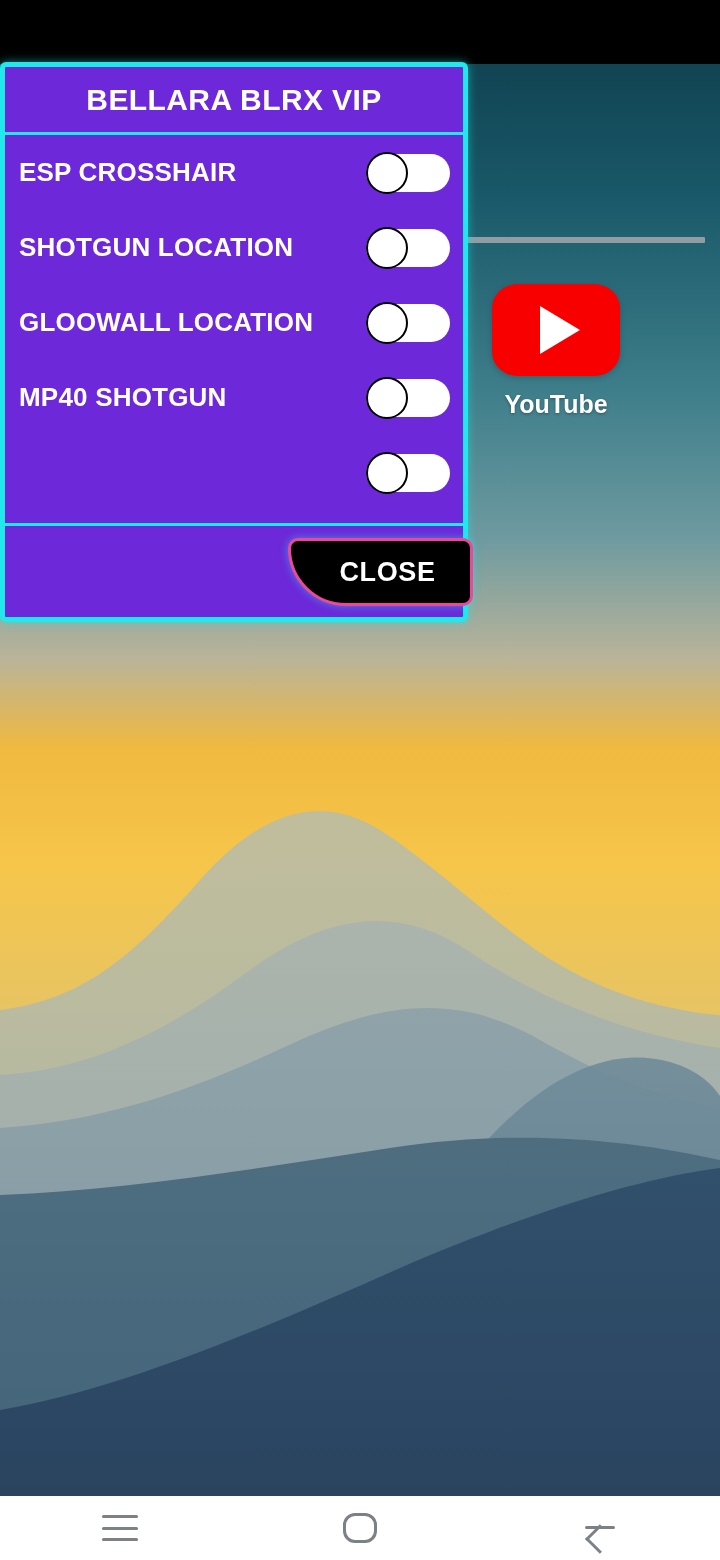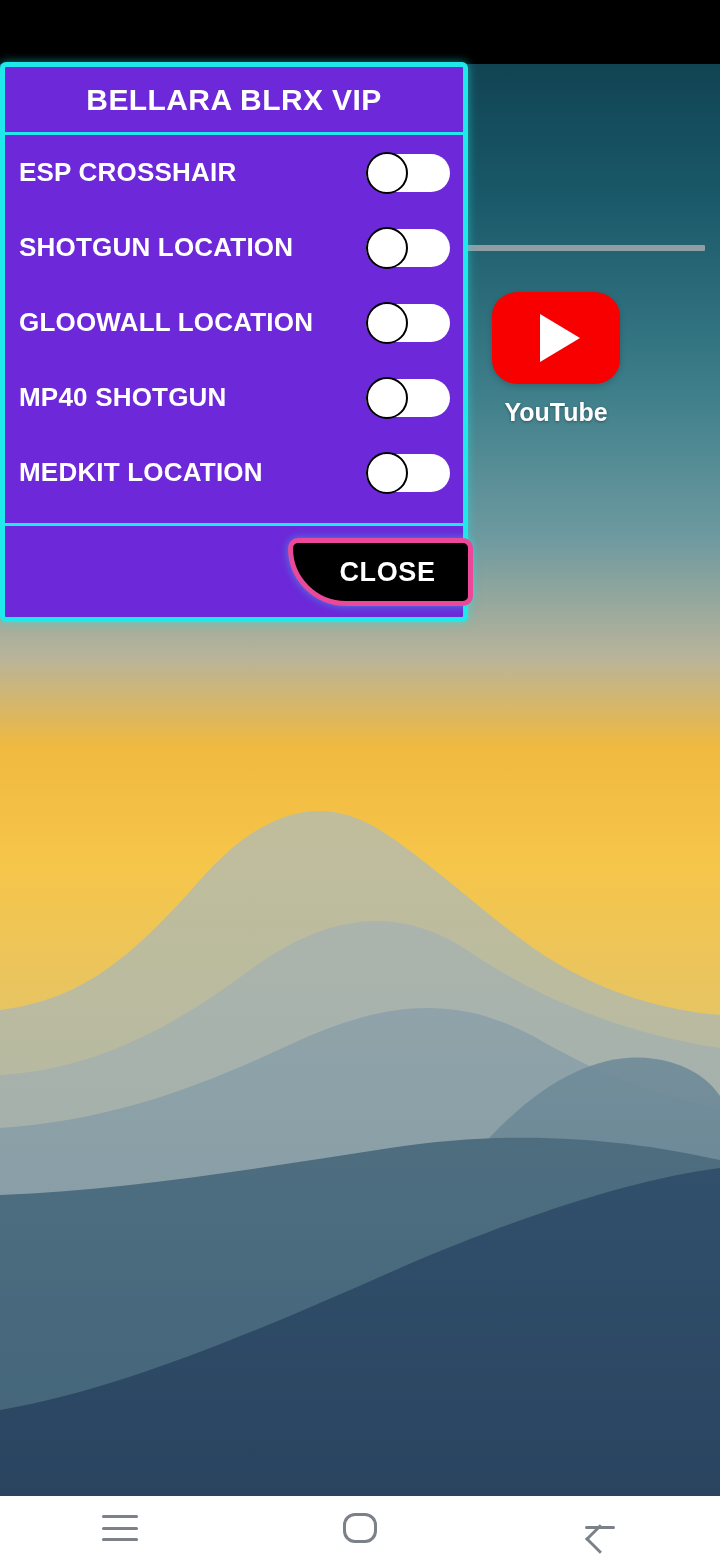--- a/index.html
+++ b/index.html
@@ -8,21 +8,21 @@
     font-family:"Liberation Sans", sans-serif;
     background:#000; overflow:hidden;
   }
   #screen { position:relative; width:720px; height:1560px; overflow:hidden; background:#000; }
 
   
   .wallpaper { position:absolute; left:0; top:0; width:720px; height:1496px; overflow:hidden; }
   .wp-svg { display:block; width:720px; height:1496px; }
 
   
-  .bg-app { position:absolute; left:0; top:76px; width:720px; height:1432px; }
+  .bg-app { position:absolute; left:0; top:68px; width:720px; height:1432px; }
   .bg-title {
     position:absolute; left:300px; top:118px;
     font-size:31px; font-weight:bold; color:#ffffff;
     letter-spacing:0.2px; white-space:nowrap;
     text-shadow:0 1px 3px rgba(0,0,0,.35);
   }
   .bg-divider {
     position:absolute; left:15px; top:169px; width:690px; height:6px;
     background:#9aa3a8; border-radius:1px; opacity:.92;
   }
@@ -86,21 +86,21 @@
     background:#ffffff; border:2px solid #000000; border-radius:50%;
   }
   .dlg-footer {
     position:relative; height:94px;
     border-top:3px solid #1fe9ea;
   }
   .close-btn {
     position:absolute; right:-10px; top:12px;
     width:185px; height:68px;
     background:#000000;
-    border:5px solid #ec4899;
+    border:3px solid #ec4899;
     border-radius:10px 10px 10px 58px;
     display:flex; align-items:center; justify-content:center;
     box-shadow:0 0 9px rgba(31,233,234,.5);
   }
   .close-label {
     font-size:27px; font-weight:bold; color:#ffffff; letter-spacing:.6px;
     padding-left:14px;
   }
 
   
@@ -239,21 +239,20 @@
 
       <div class="row">
         <span class="row-label">MP40 SHOTGUN</span>
         <span class="toggle">
           <span class="tg-track"></span>
           <span class="tg-knob"></span>
         </span>
       </div>
 
       <div class="row">
-        <span class="row-label">MEDKIT LOCATION</span>
         <span class="toggle">
           <span class="tg-track"></span>
           <span class="tg-knob"></span>
         </span>
       </div>
 
     </div>
 
     <div class="dlg-footer">
       <div class="close-btn">

